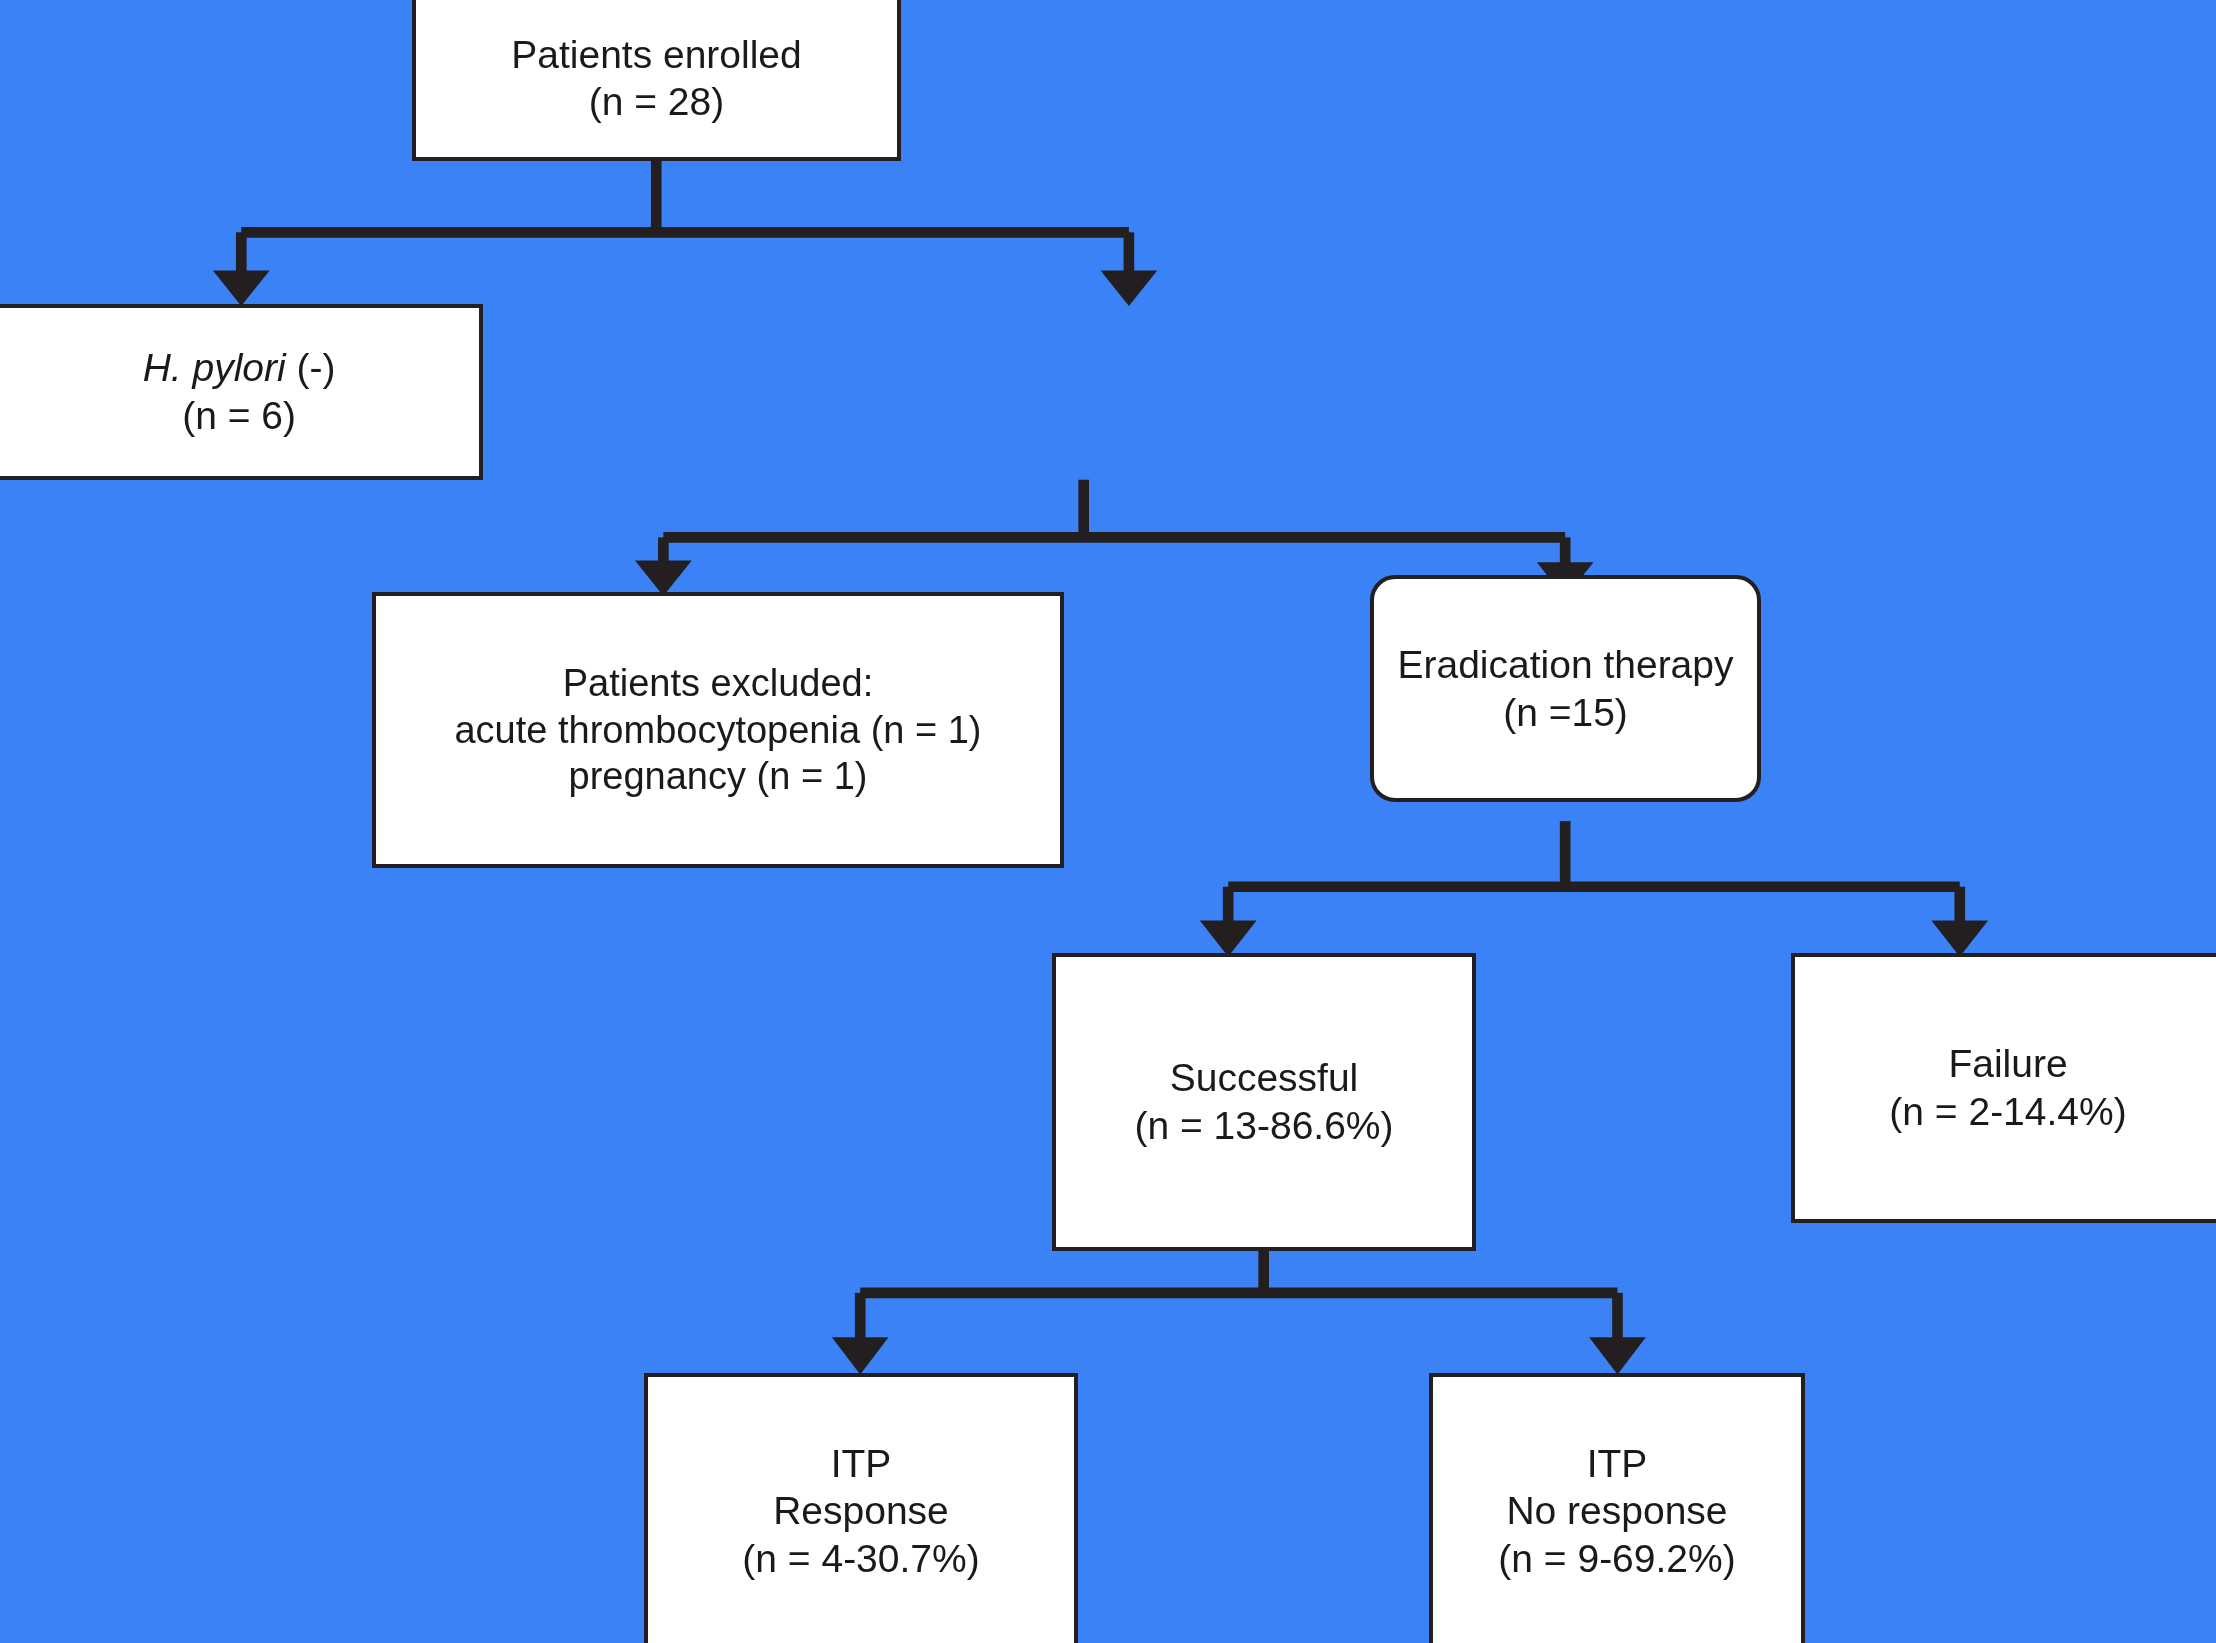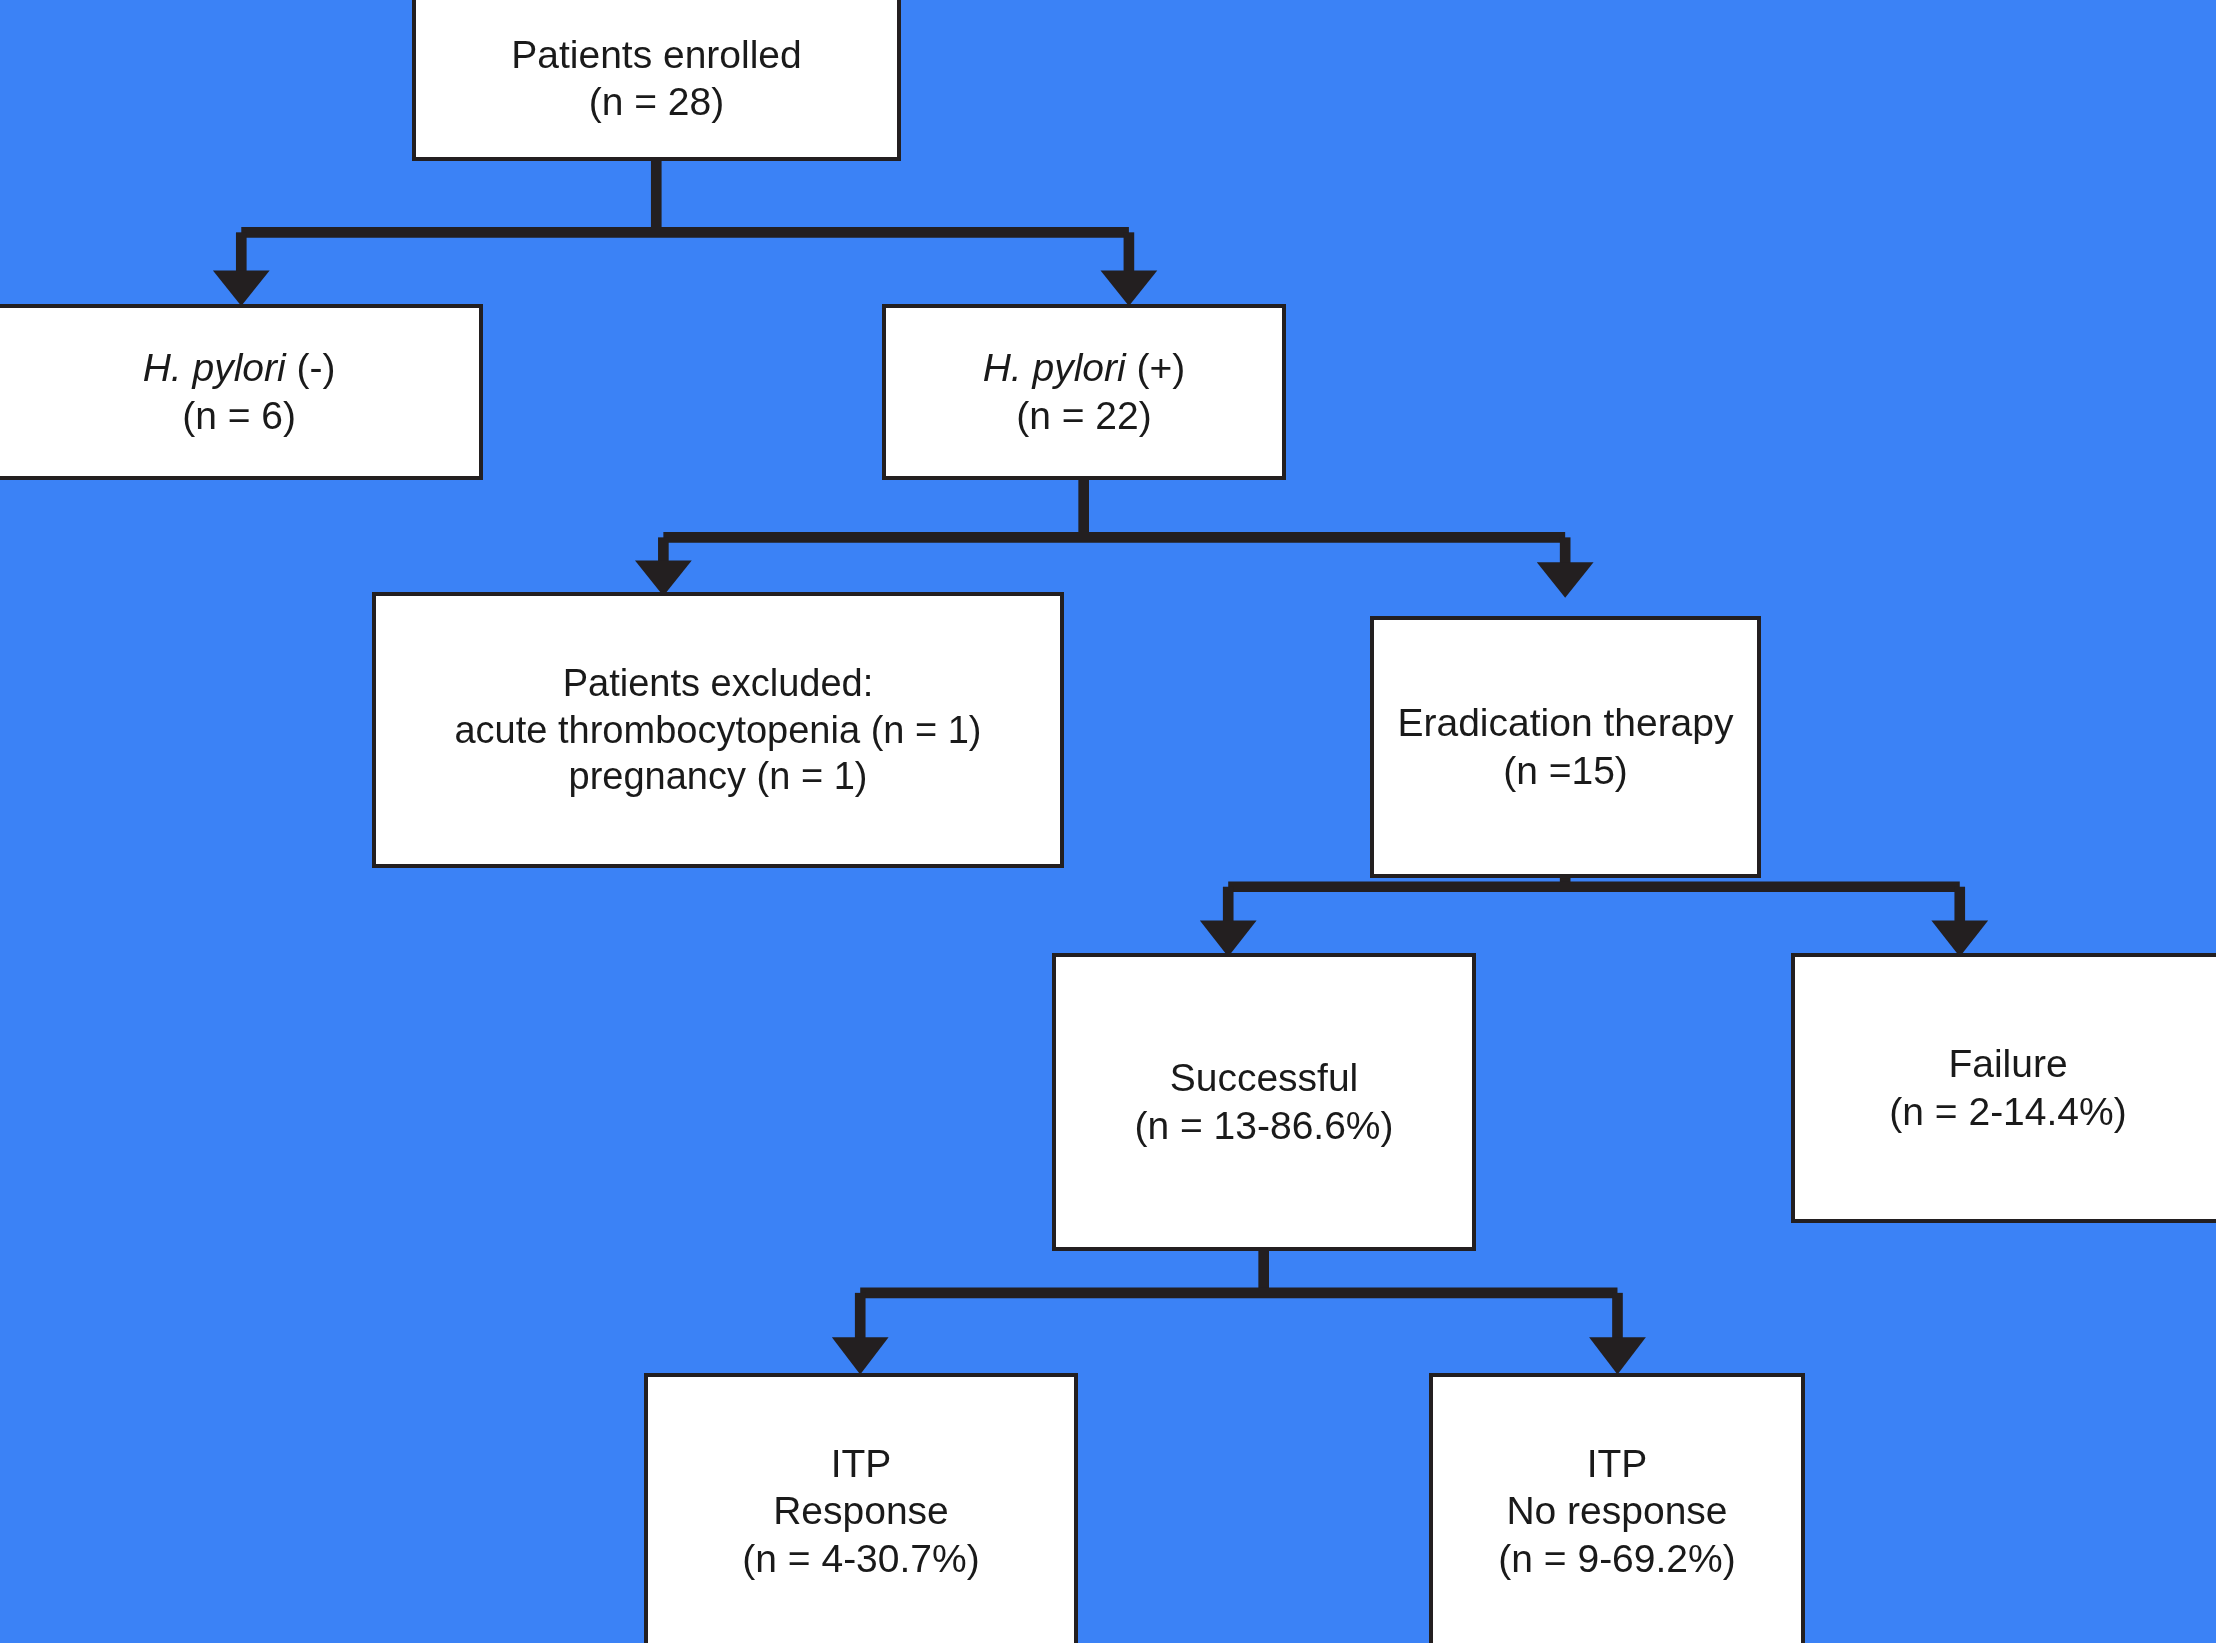--- a/index.html
+++ b/index.html
@@ -49,21 +49,21 @@
   }
   .upright {
     font-style: normal;
   }
 
   
   #node-enrolled       { left: 412px;  top: -4.4px;   width: 489px;  height: 165px; }
   #node-hp-neg         { left: -4.4px;   top: 304px;  width: 487px;  height: 176px; }
   #node-hp-pos         { left: 882px;  top: 304px;  width: 404px;  height: 176px; }
   #node-excluded       { left: 372px;  top: 592px;  width: 692px;  height: 276px; }
-  #node-eradication    { left: 1370px; top: 616px;  width: 391px;  height: 262px; }
+  #node-eradication    { left: 1370px; top: 575px;  width: 391px;  height: 227px; border-radius: 25px; }
   #node-successful     { left: 1052px; top: 953px; width: 424px;  height: 298px; }
   #node-failure        { left: 1791px; top: 953px; width: 434px;  height: 270px; }
   #node-itp-response   { left: 644px;  top: 1373px; width: 434px;  height: 276px; }
   #node-itp-noresponse { left: 1429px; top: 1373px; width: 376px;  height: 276px; }
 
   #node-excluded  { font-size: 38px; align-items: center; }
 </style>
 </head>
 <body>
 
@@ -132,24 +132,20 @@
   <div class="node" id="node-enrolled">
     <span class="line">Patients enrolled</span>
     <span class="line">(n = 28)</span>
   </div>
 
   <div class="node" id="node-hp-neg">
     <span class="line"><span class="sci">H. pylori</span><span class="upright"> (-)</span></span>
     <span class="line">(n = 6)</span>
   </div>
 
-  <div class="node" id="node-hp-pos">
-    <span class="line"><span class="sci">H. pylori</span><span class="upright"> (+)</span></span>
-    <span class="line">(n = 22)</span>
-  </div>
 
   <div class="node" id="node-excluded">
     <span class="line">Patients excluded:</span>
     <span class="line">acute thrombocytopenia (n = 1)</span>
     <span class="line">pregnancy (n = 1)</span>
   </div>
 
   <div class="node" id="node-eradication">
     <span class="line">Eradication therapy</span>
     <span class="line">(n =15)</span>

